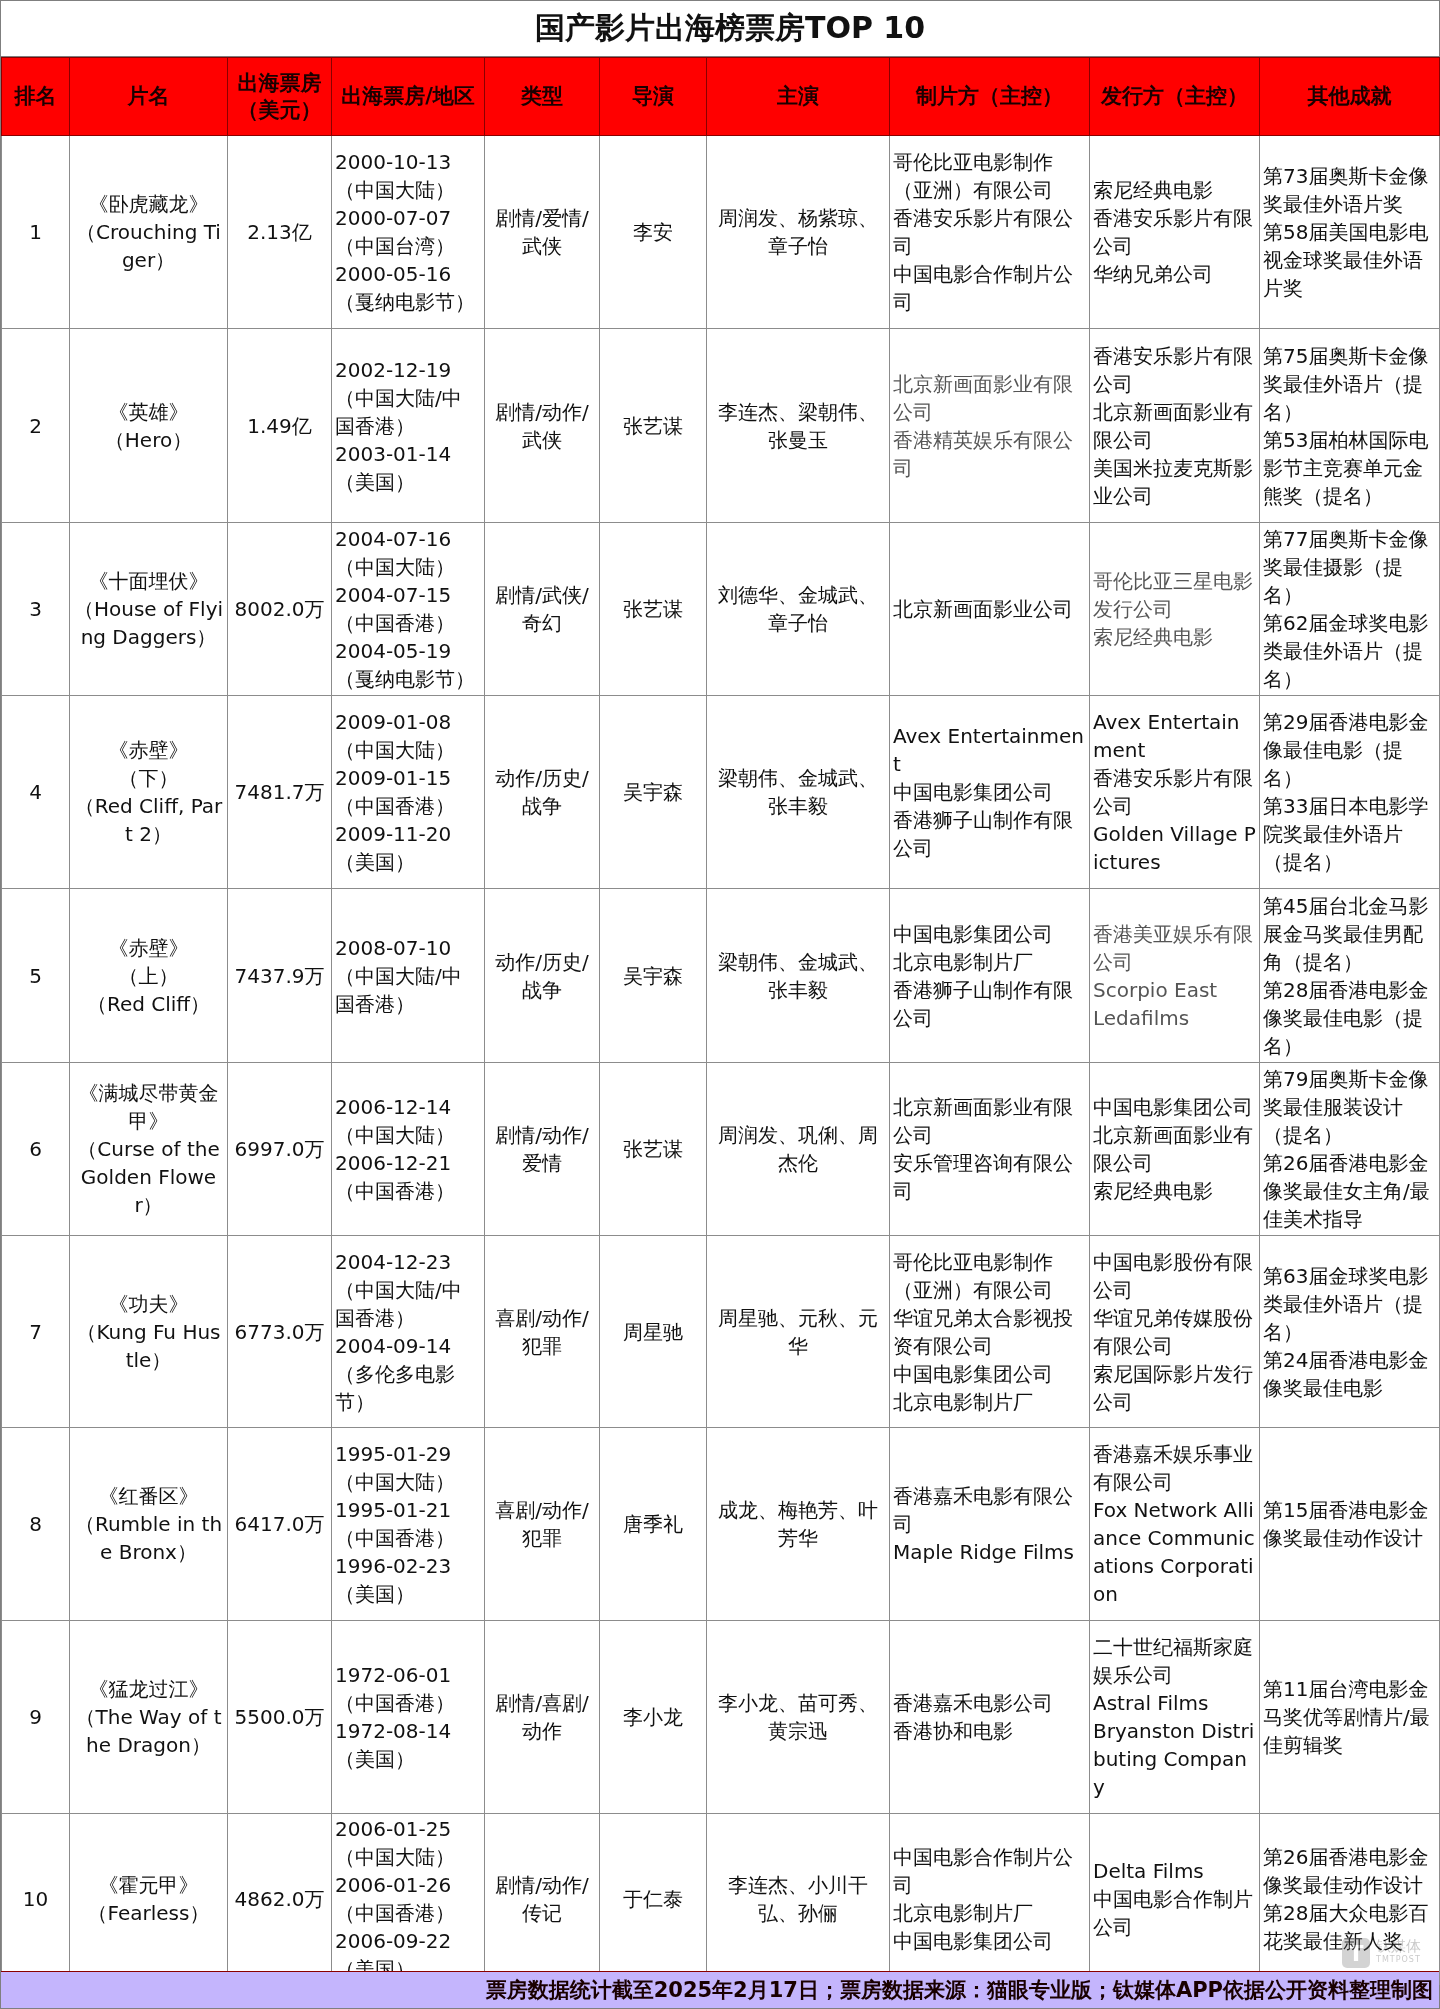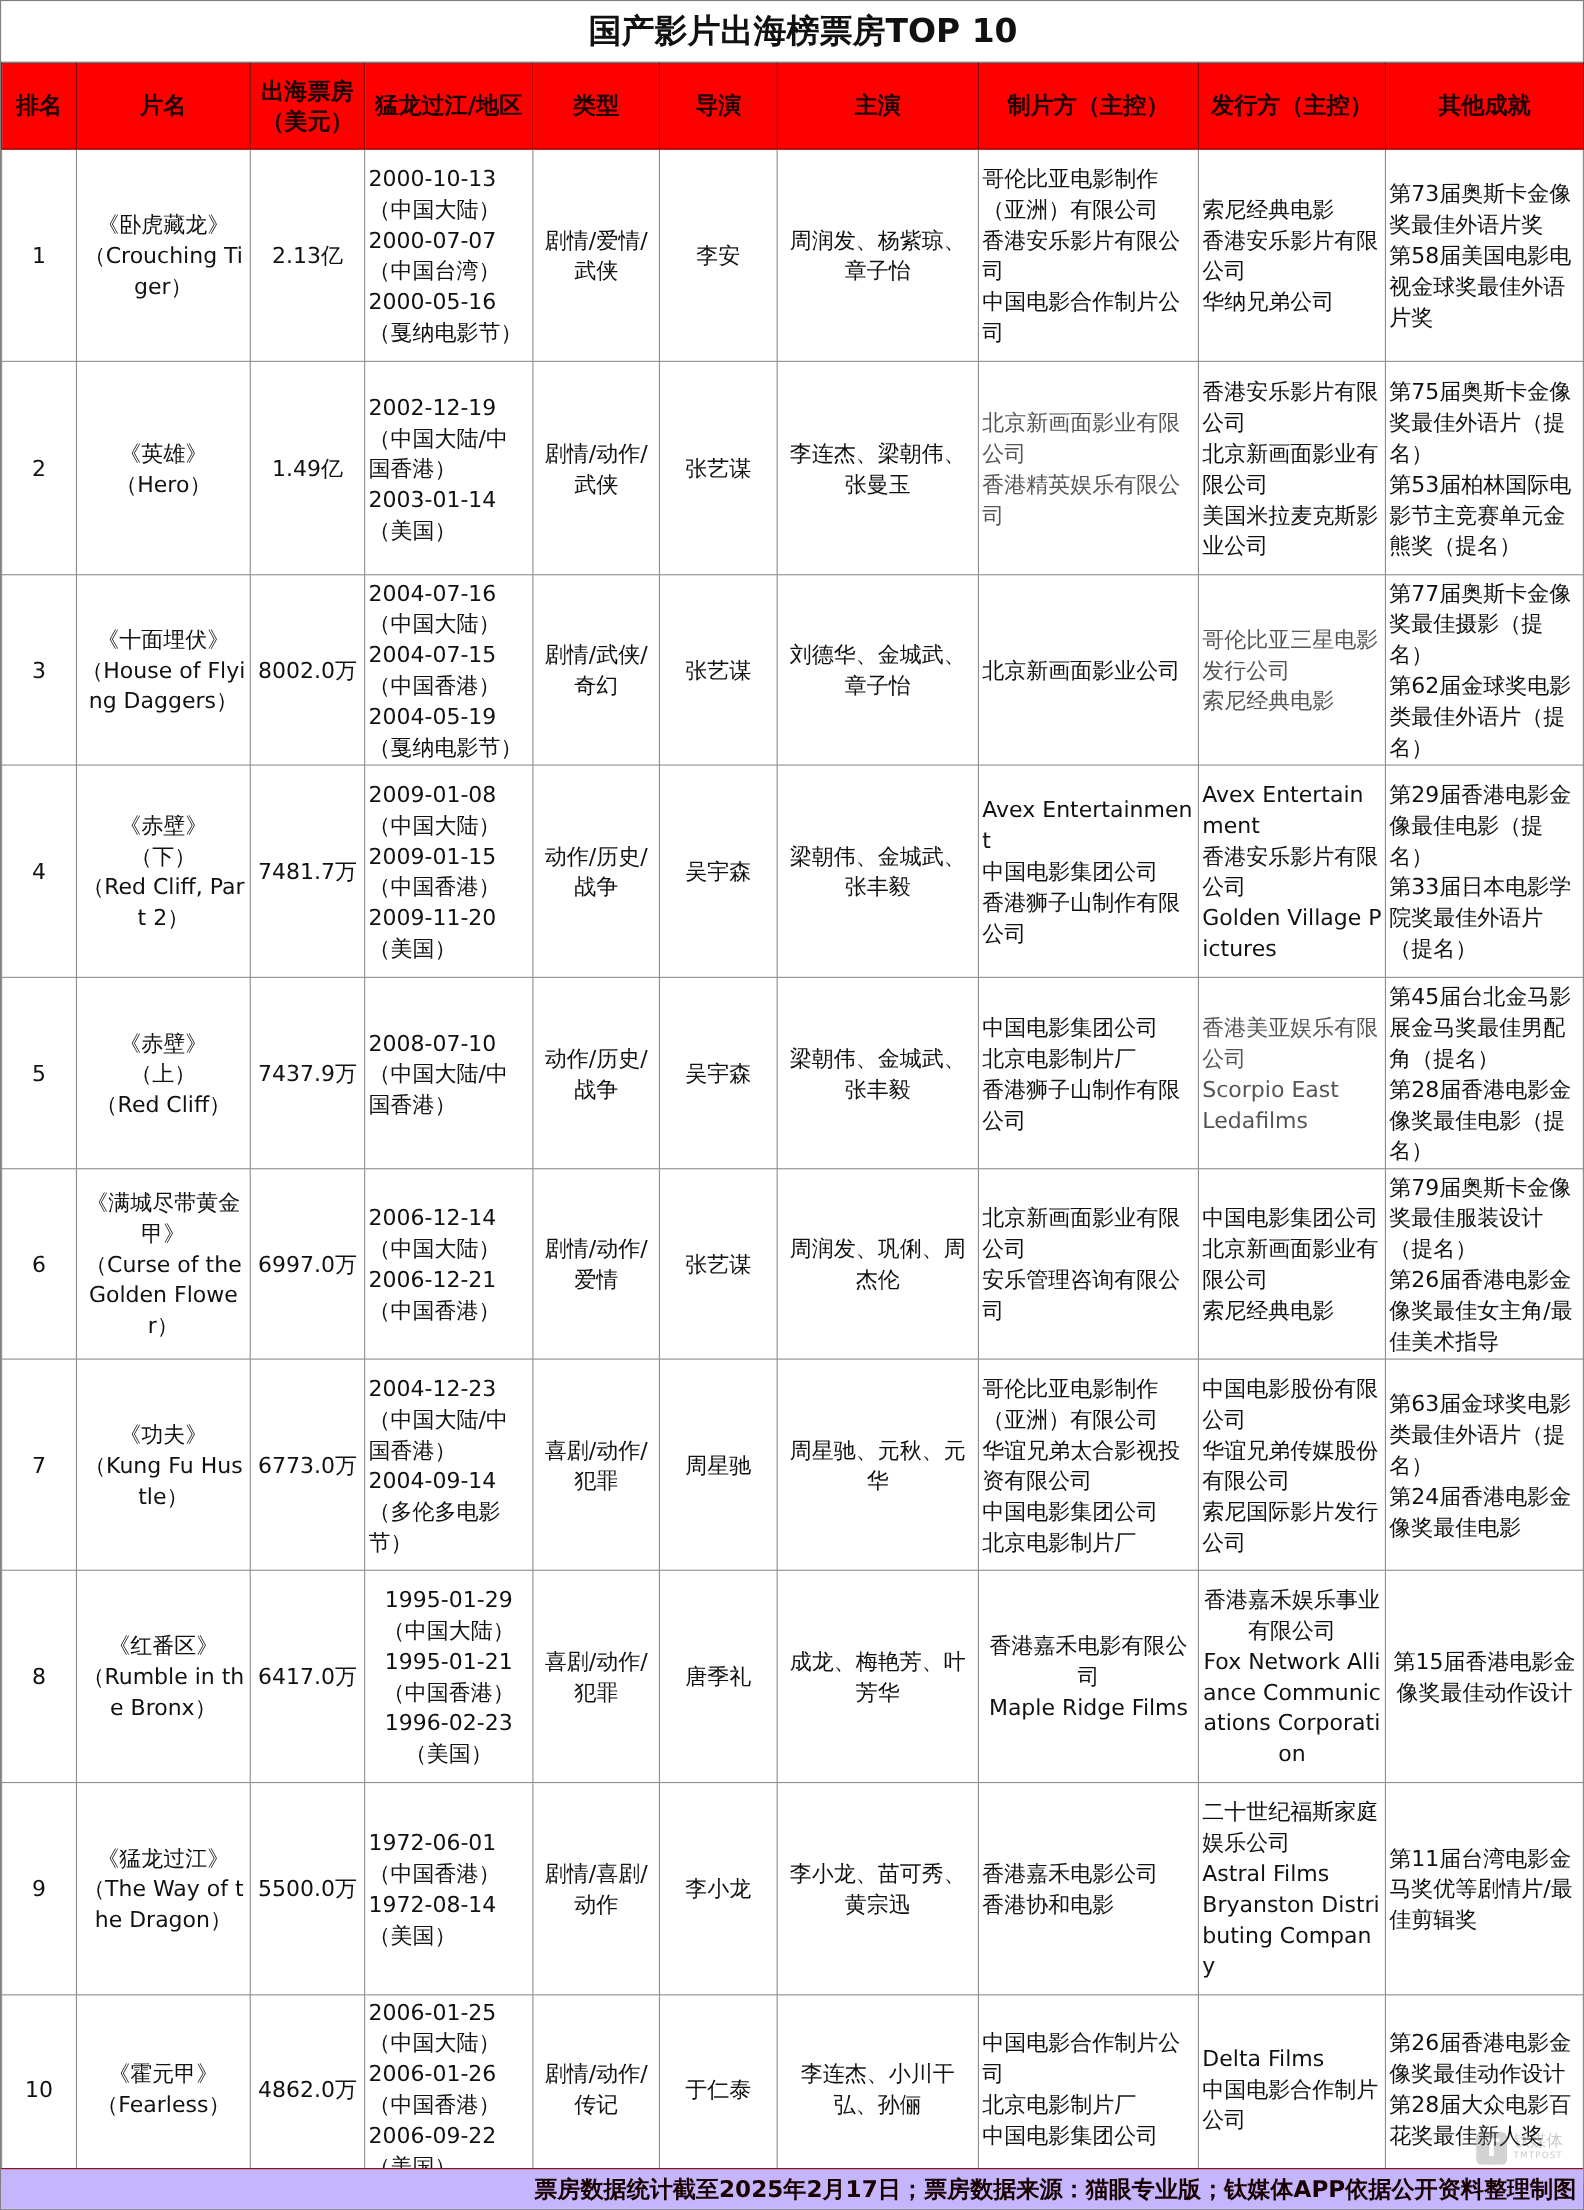--- a/index.html
+++ b/index.html
@@ -11,21 +11,21 @@
   col.c-date { width: 153px; } col.c-genre { width: 115px; } col.c-dir { width: 107px; }
   col.c-cast { width: 183px; } col.c-prod { width: 200px; } col.c-dist { width: 170px; } col.c-award { width: 180px; }
   th { background: #ff0000; color: #1a0000; font-weight: bold; font-size: 21px; height: 77px; border: 1px solid #8a0000; padding: 0 2px; line-height: 27px; text-align: center; }
   td { border: 1px solid #8c8c8c; font-size: 20px; line-height: 28px; padding: 0 3px; vertical-align: middle; overflow: hidden; }
   td.center { text-align: center; }
   td.left { text-align: left; }
   .line { display: block; white-space: normal; word-break: break-all; }
   .muted { color: #555; }
   tr.r1 td { height: 192px; } tr.r2 td { height: 193px; } tr.r3 td { height: 172px; }
   tr.r4 td { height: 192px; } tr.r5 td { height: 173px; } tr.r6 td { height: 172px; }
-  tr.r7 td { height: 191px; } tr.r8 td { height: 192px; text-align: center; } tr.r9 td { height: 192px; } tr.r10 td { height: 170px; }
+  tr.r7 td { height: 191px; } tr.r8 td { height: 192px; } tr.r9 td { height: 192px; } tr.r10 td { height: 170px; }
   .cellbox { overflow: hidden; }
   .footer { position: absolute; left: 0; right: 0; bottom: 0; height: 37px; background: #c4b5fd; color: #1a0000; font-weight: bold; font-size: 21px; display: flex; align-items: center; justify-content: flex-end; padding-right: 6px; box-sizing: border-box; border-top: 1px solid #8a0000; }
   .watermark { position: absolute; right: 18px; bottom: 40px; display: flex; align-items: center; gap: 6px; opacity: 0.28; }
   .wm-logo { width: 28px; height: 30px; background: #666; border-radius: 5px; color: #fff; font-weight: bold; font-size: 22px; display: flex; align-items: center; justify-content: center; }
   .wm-text { display: flex; flex-direction: column; color: #404040; line-height: 14px; }
   .wm-text .cn { font-size: 15px; } .wm-text .en { font-size: 8px; letter-spacing: 1px; }
 </style>
 </head>
 <body>
 
@@ -46,21 +46,21 @@
         <col class="c-award">
     </colgroup>
     <thead>
       <tr>
         <th>排名</th>
         <th>片名</th>
         <th>
           <span class="line">出海票房</span>
           <span class="line">（美元）</span>
         </th>
-        <th>猛龙过江/地区</th>
+        <th>出海票房/地区</th>
         <th>类型</th>
         <th>导演</th>
         <th>主演</th>
         <th>制片方（主控）</th>
         <th>发行方（主控）</th>
         <th>其他成就</th>
       </tr>
     </thead>
     <tbody id="table-body">
         <tr class="r1">

